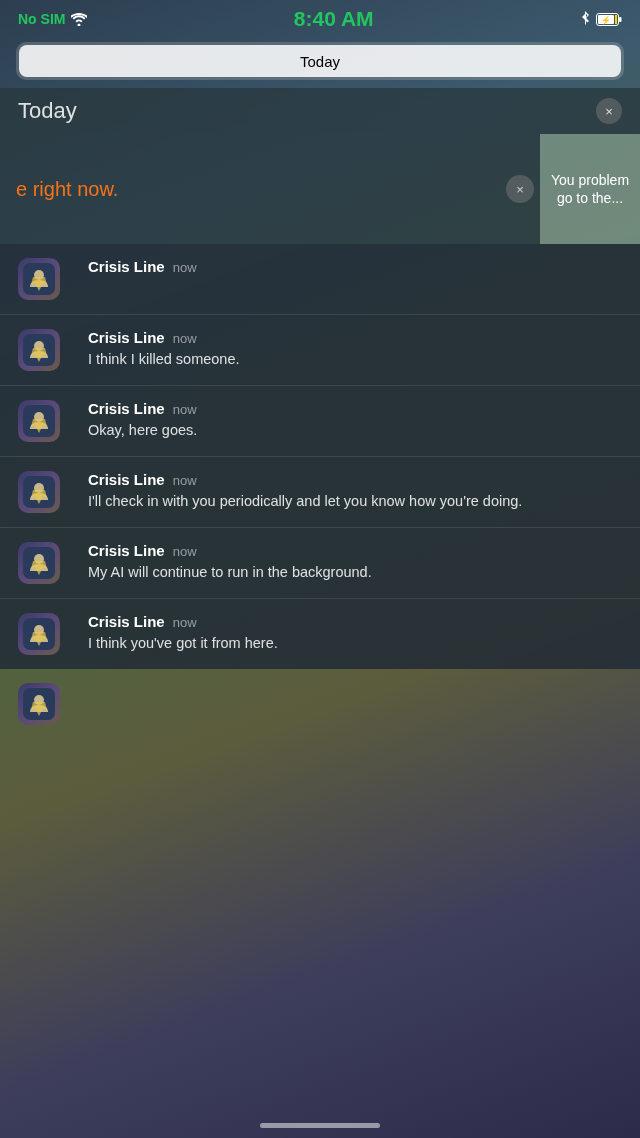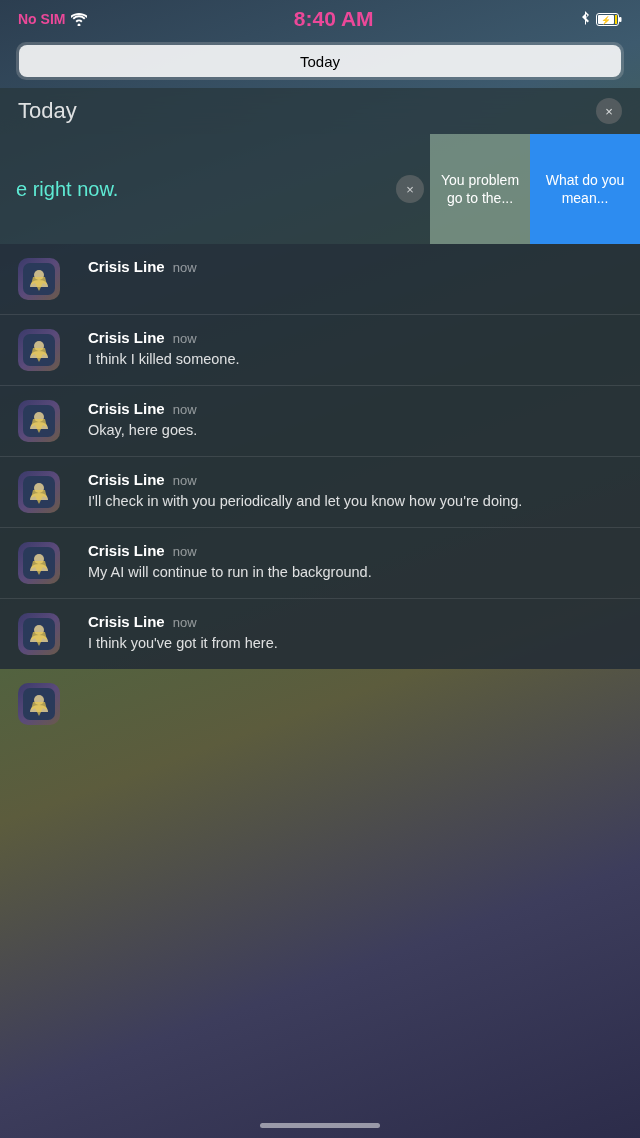--- a/index.html
+++ b/index.html
@@ -23,21 +23,21 @@
 
     
     .status-bar {
       position: relative;
       z-index: 10;
       display: flex;
       justify-content: space-between;
       align-items: center;
       padding: 6px 18px;
       height: 38px;
-      color: #ec4899;
+      color: #22c55e;
       font-size: 14px;
       font-weight: 600;
     }
 
     .status-left {
       display: flex;
       align-items: center;
       gap: 6px;
     }
 
@@ -128,21 +128,21 @@
       height: 110px;
       overflow: hidden;
     }
 
     .swipe-content {
       flex: 1;
       background: rgba(40, 55, 60, 0.75);
       display: flex;
       align-items: center;
       padding: 0 16px;
-      color: #5eead4;
+      color: #f97316;
       font-size: 20px;
     }
 
     .swipe-dismiss {
       width: 40px;
       display: flex;
       align-items: center;
       justify-content: center;
       background: rgba(40, 55, 60, 0.75);
     }
@@ -324,23 +324,20 @@
 <div class="swipe-row">
   <div class="swipe-content">
     <span>e right now.</span>
   </div>
   <div class="swipe-dismiss">
     <div class="dismiss-circle">×</div>
   </div>
   <div class="swipe-action-1">
     <span class="swipe-action-text">You problem go to the...</span>
   </div>
-  <div class="swipe-action-2">
-    <span class="swipe-action-text">What do you mean...</span>
-  </div>
 </div>
 
 <div class="notification-list">
 
   <div class="notif-item">
     <div class="app-icon">
       <svg viewBox="0 0 32 32" fill="none" xmlns="http://www.w3.org/2000/svg">
         <rect width="32" height="32" rx="7" fill="#2a3a5a"></rect>
         <circle cx="16" cy="12" r="5" fill="#c8b88a"></circle>
         <path d="M16 17 C10 17 7 20 7 24 L25 24 C25 20 22 17 16 17Z" fill="#c8b88a"></path>

